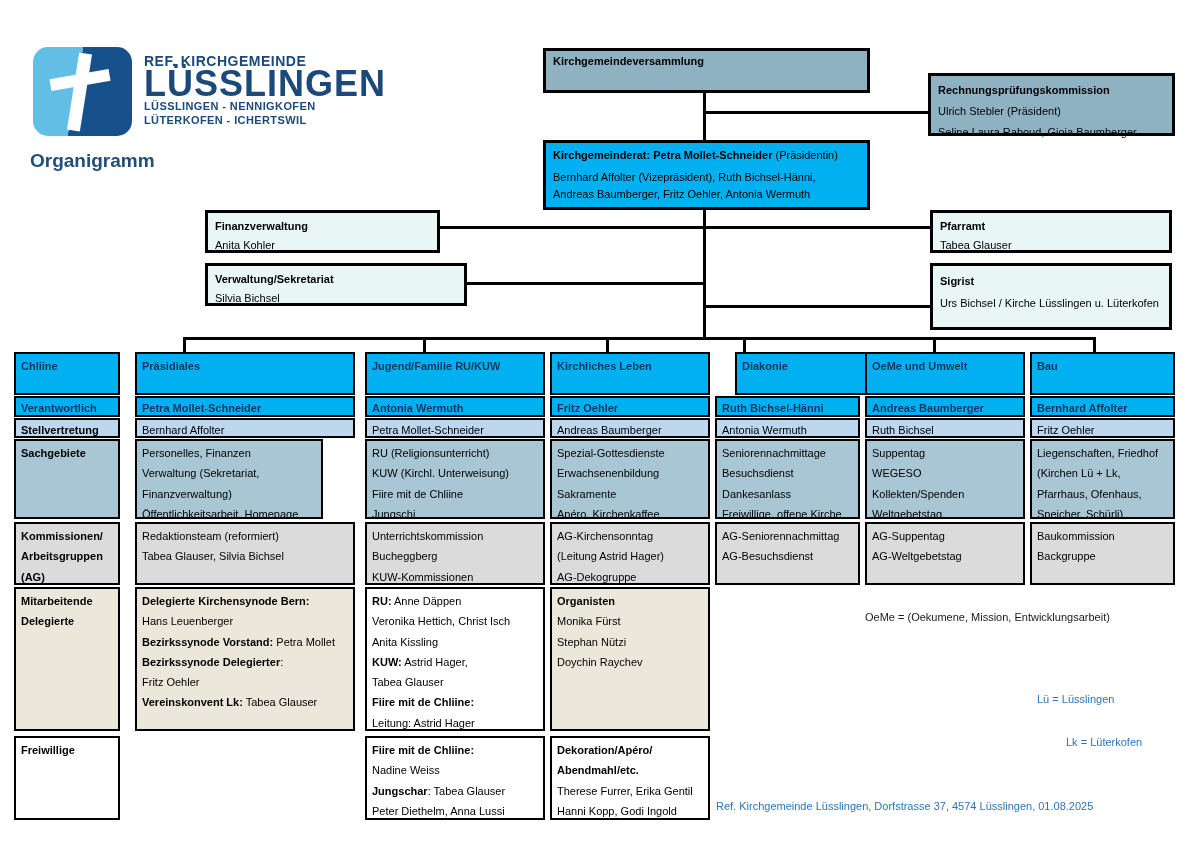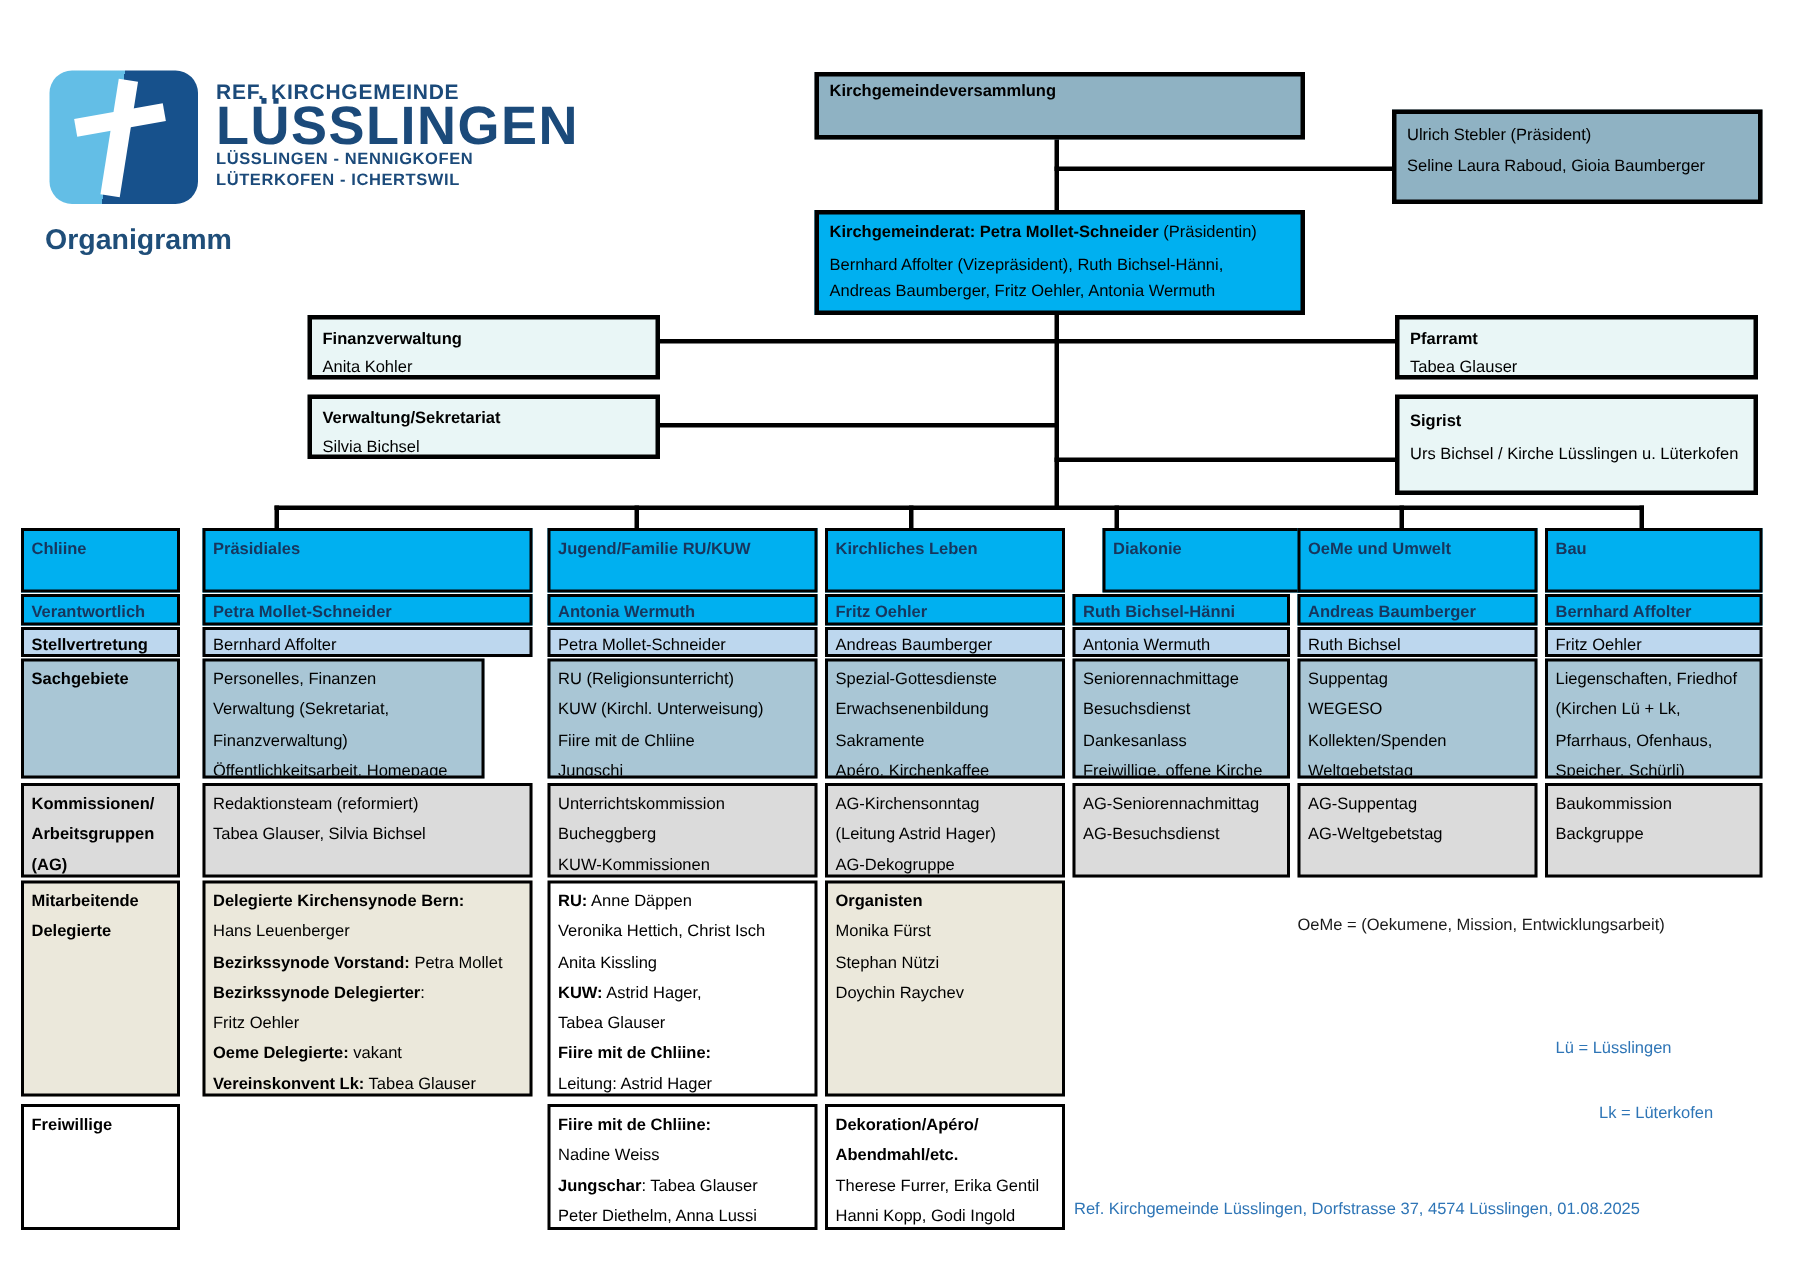--- a/index.html
+++ b/index.html
@@ -16,21 +16,21 @@
   #logo-text .l3,#logo-text .l4{font-size:11px;font-weight:bold;letter-spacing:.4px;line-height:14px;}
   #page-title{position:absolute;left:30px;top:150px;font-size:19px;font-weight:bold;color:#1F4E79;}
   
   .orgbox{position:absolute;border:3px solid #000;box-sizing:border-box;font-size:11px;padding:4px 7px;}
   .orgbox .t{font-weight:bold;}
   #box-versammlung{left:543px;top:48px;width:327px;height:45px;background:#8FB2C3;}
   #box-rechnung{left:928px;top:73px;width:247px;height:63px;background:#8FB2C3;line-height:21px;}
   #box-rat{left:543px;top:140px;width:327px;height:70px;background:#00B0F0;line-height:17px;}
   #box-rat .t{margin-bottom:5px;}
   #box-finanz{left:205px;top:210px;width:235px;height:43px;background:#E9F6F6;line-height:19px;}
-  #box-verwaltung{left:205px;top:263px;width:235px;height:43px;background:#E9F6F6;line-height:19px;}
+  #box-verwaltung{left:205px;top:263px;width:262px;height:43px;background:#E9F6F6;line-height:19px;}
   #box-pfarramt{left:930px;top:210px;width:242px;height:43px;background:#E9F6F6;line-height:19px;}
   #box-sigrist{left:930px;top:263px;width:242px;height:67px;background:#E9F6F6;line-height:22px;}
   
   .line{position:absolute;background:#000;}
   
   .cell{position:absolute;border:2px solid #000;box-sizing:border-box;overflow:hidden;
         font-size:11px;line-height:20.3px;padding:2px 5px;}
   .b{font-weight:bold;}
   .bg-cyan{background:#00B0F0;}
   .bg-lblue{background:#BDD7EE;}
@@ -74,20 +74,21 @@
   <div class="line" style="left:606px;top:337px;width:3px;height:16px;"></div>
   <div class="line" style="left:743px;top:337px;width:3px;height:16px;"></div>
   <div class="line" style="left:933px;top:337px;width:3px;height:16px;"></div>
   <div class="line" style="left:1093px;top:337px;width:3px;height:16px;"></div>
 
   <div id="box-versammlung" class="orgbox">
     <div class="t">Kirchgemeindeversammlung</div>
   </div>
 
   <div id="box-rechnung" class="orgbox">
+    <div class="t">Rechnungsprüfungskommission</div>
     <div>Ulrich Stebler (Präsident)</div>
     <div>Seline Laura Raboud, Gioia Baumberger</div>
   </div>
 
   <div id="box-rat" class="orgbox">
     <div class="t"><span class="b">Kirchgemeinderat: Petra Mollet-Schneider</span><span style="font-weight:normal"> (Präsidentin)</span></div>
     <div>Bernhard Affolter (Vizepräsident), Ruth Bichsel-Hänni,</div>
     <div>Andreas Baumberger, Fritz Oehler, Antonia Wermuth</div>
   </div>
 
@@ -154,21 +155,20 @@
       <div class="cell row-komm bg-gray" style="left: 135px; top: 522px; width: 220px; height: 63px;">
         <div class="ln"><span>Redaktionsteam (reformiert)</span></div>
         <div class="ln"><span>Tabea Glauser, Silvia Bichsel</span></div>
       </div>
       <div class="cell row-mita bg-beige" style="left: 135px; top: 587px; width: 220px; height: 144px;">
         <div class="ln"><span class="b">Delegierte Kirchensynode Bern:</span></div>
         <div class="ln"><span>Hans Leuenberger</span></div>
         <div class="ln"><span class="b">Bezirkssynode Vorstand:</span><span> Petra Mollet</span></div>
         <div class="ln"><span class="b">Bezirkssynode Delegierter</span><span>:</span></div>
         <div class="ln"><span>Fritz Oehler</span></div>
-        <div class="ln"><span class="b">Oeme Delegierte:</span><span> vakant</span></div>
         <div class="ln"><span class="b">Vereinskonvent Lk:</span><span> Tabea Glauser</span></div>
       </div>
       <div class="cell row-head bg-cyan" style="left: 365px; top: 352px; width: 180px; height: 43px;">
         <div class="ln"><span class="b">Jugend/Familie RU/KUW</span></div>
       </div>
       <div class="cell row-verant bg-cyan" style="left: 365px; top: 396px; width: 180px; height: 21px;">
         <div class="ln"><span class="b">Antonia Wermuth</span></div>
       </div>
       <div class="cell row-stell bg-lblue" style="left: 365px; top: 418px; width: 180px; height: 20px;">
         <div class="ln"><span>Petra Mollet-Schneider</span></div>

